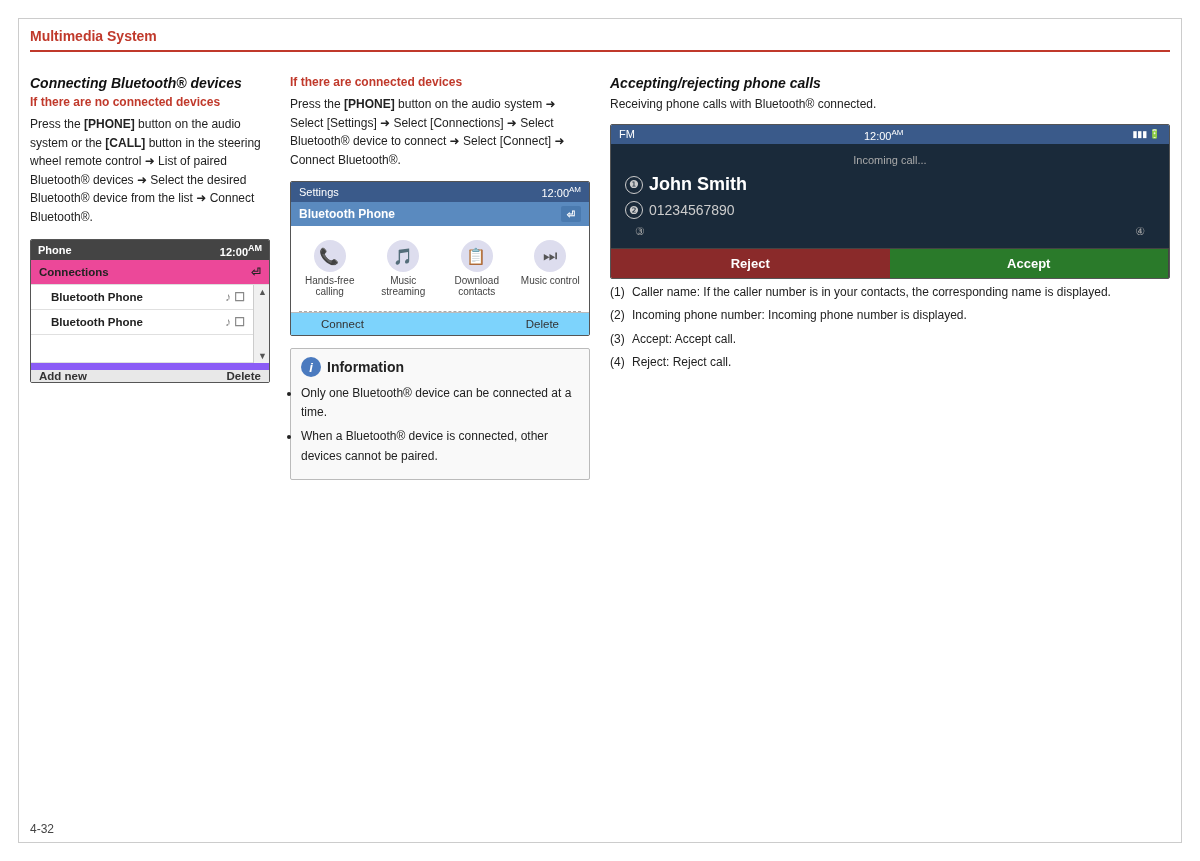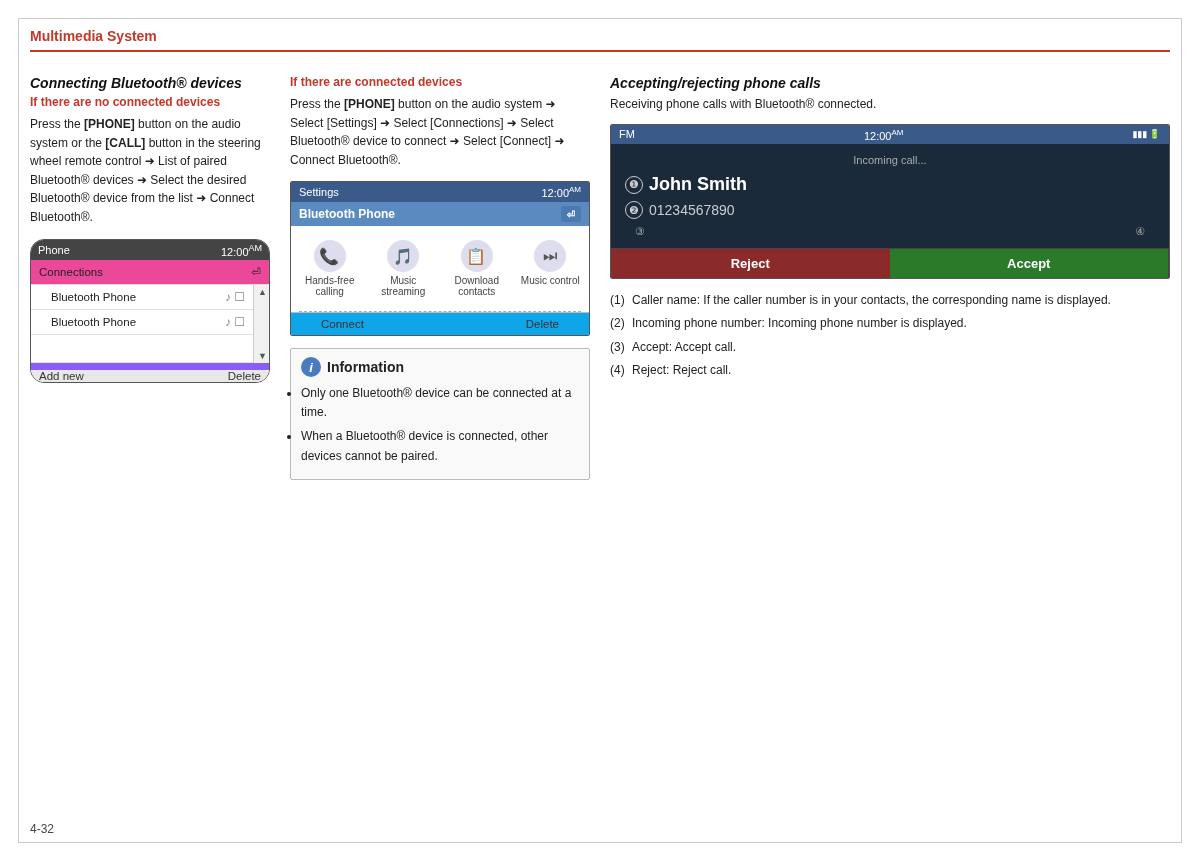--- a/index.html
+++ b/index.html
@@ -107,23 +107,24 @@
       color: #222;
     }
     .section-body b {
       font-weight: bold;
     }
 
     
     .phone-ui {
       margin-top: 12px;
       border: 1.5px solid #555;
-      border-radius: 14px;
+      border-radius: 2px;
       overflow: hidden;
       font-size: 11px;
+      font-weight: bold;
     }
     .phone-ui-header {
       background: #444;
       color: #fff;
       display: flex;
       justify-content: space-between;
       align-items: center;
       padding: 3px 7px;
       font-size: 11px;
     }
@@ -251,21 +252,21 @@
       font-size: 16px;
       color: #555;
     }
     .settings-ui-divider {
       border-top: 1px dashed #aaa;
       margin: 0 8px;
     }
     .settings-ui-bottom {
       display: flex;
       justify-content: space-between;
-      background: #0ea5e9;
+      background: #7dd3fc;
       border-top: 1px solid #bbb;
       padding: 5px 30px;
       font-size: 11.5px;
       color: #333;
     }
 
     
     .info-box {
       margin-top: 12px;
       border: 1px solid #bbb;
@@ -304,21 +305,21 @@
       list-style: disc;
       font-weight: normal;
       margin-bottom: 5px;
     }
 
     
     .call-ui {
       border: 1.5px solid #555;
       border-radius: 2px;
       overflow: hidden;
-      margin-bottom: 12px;
+      margin-bottom: 4px;
     }
     .call-ui-header {
       background: #3a5a8a;
       color: #fff;
       display: flex;
       justify-content: space-between;
       align-items: center;
       padding: 3px 8px;
       font-size: 11px;
     }

